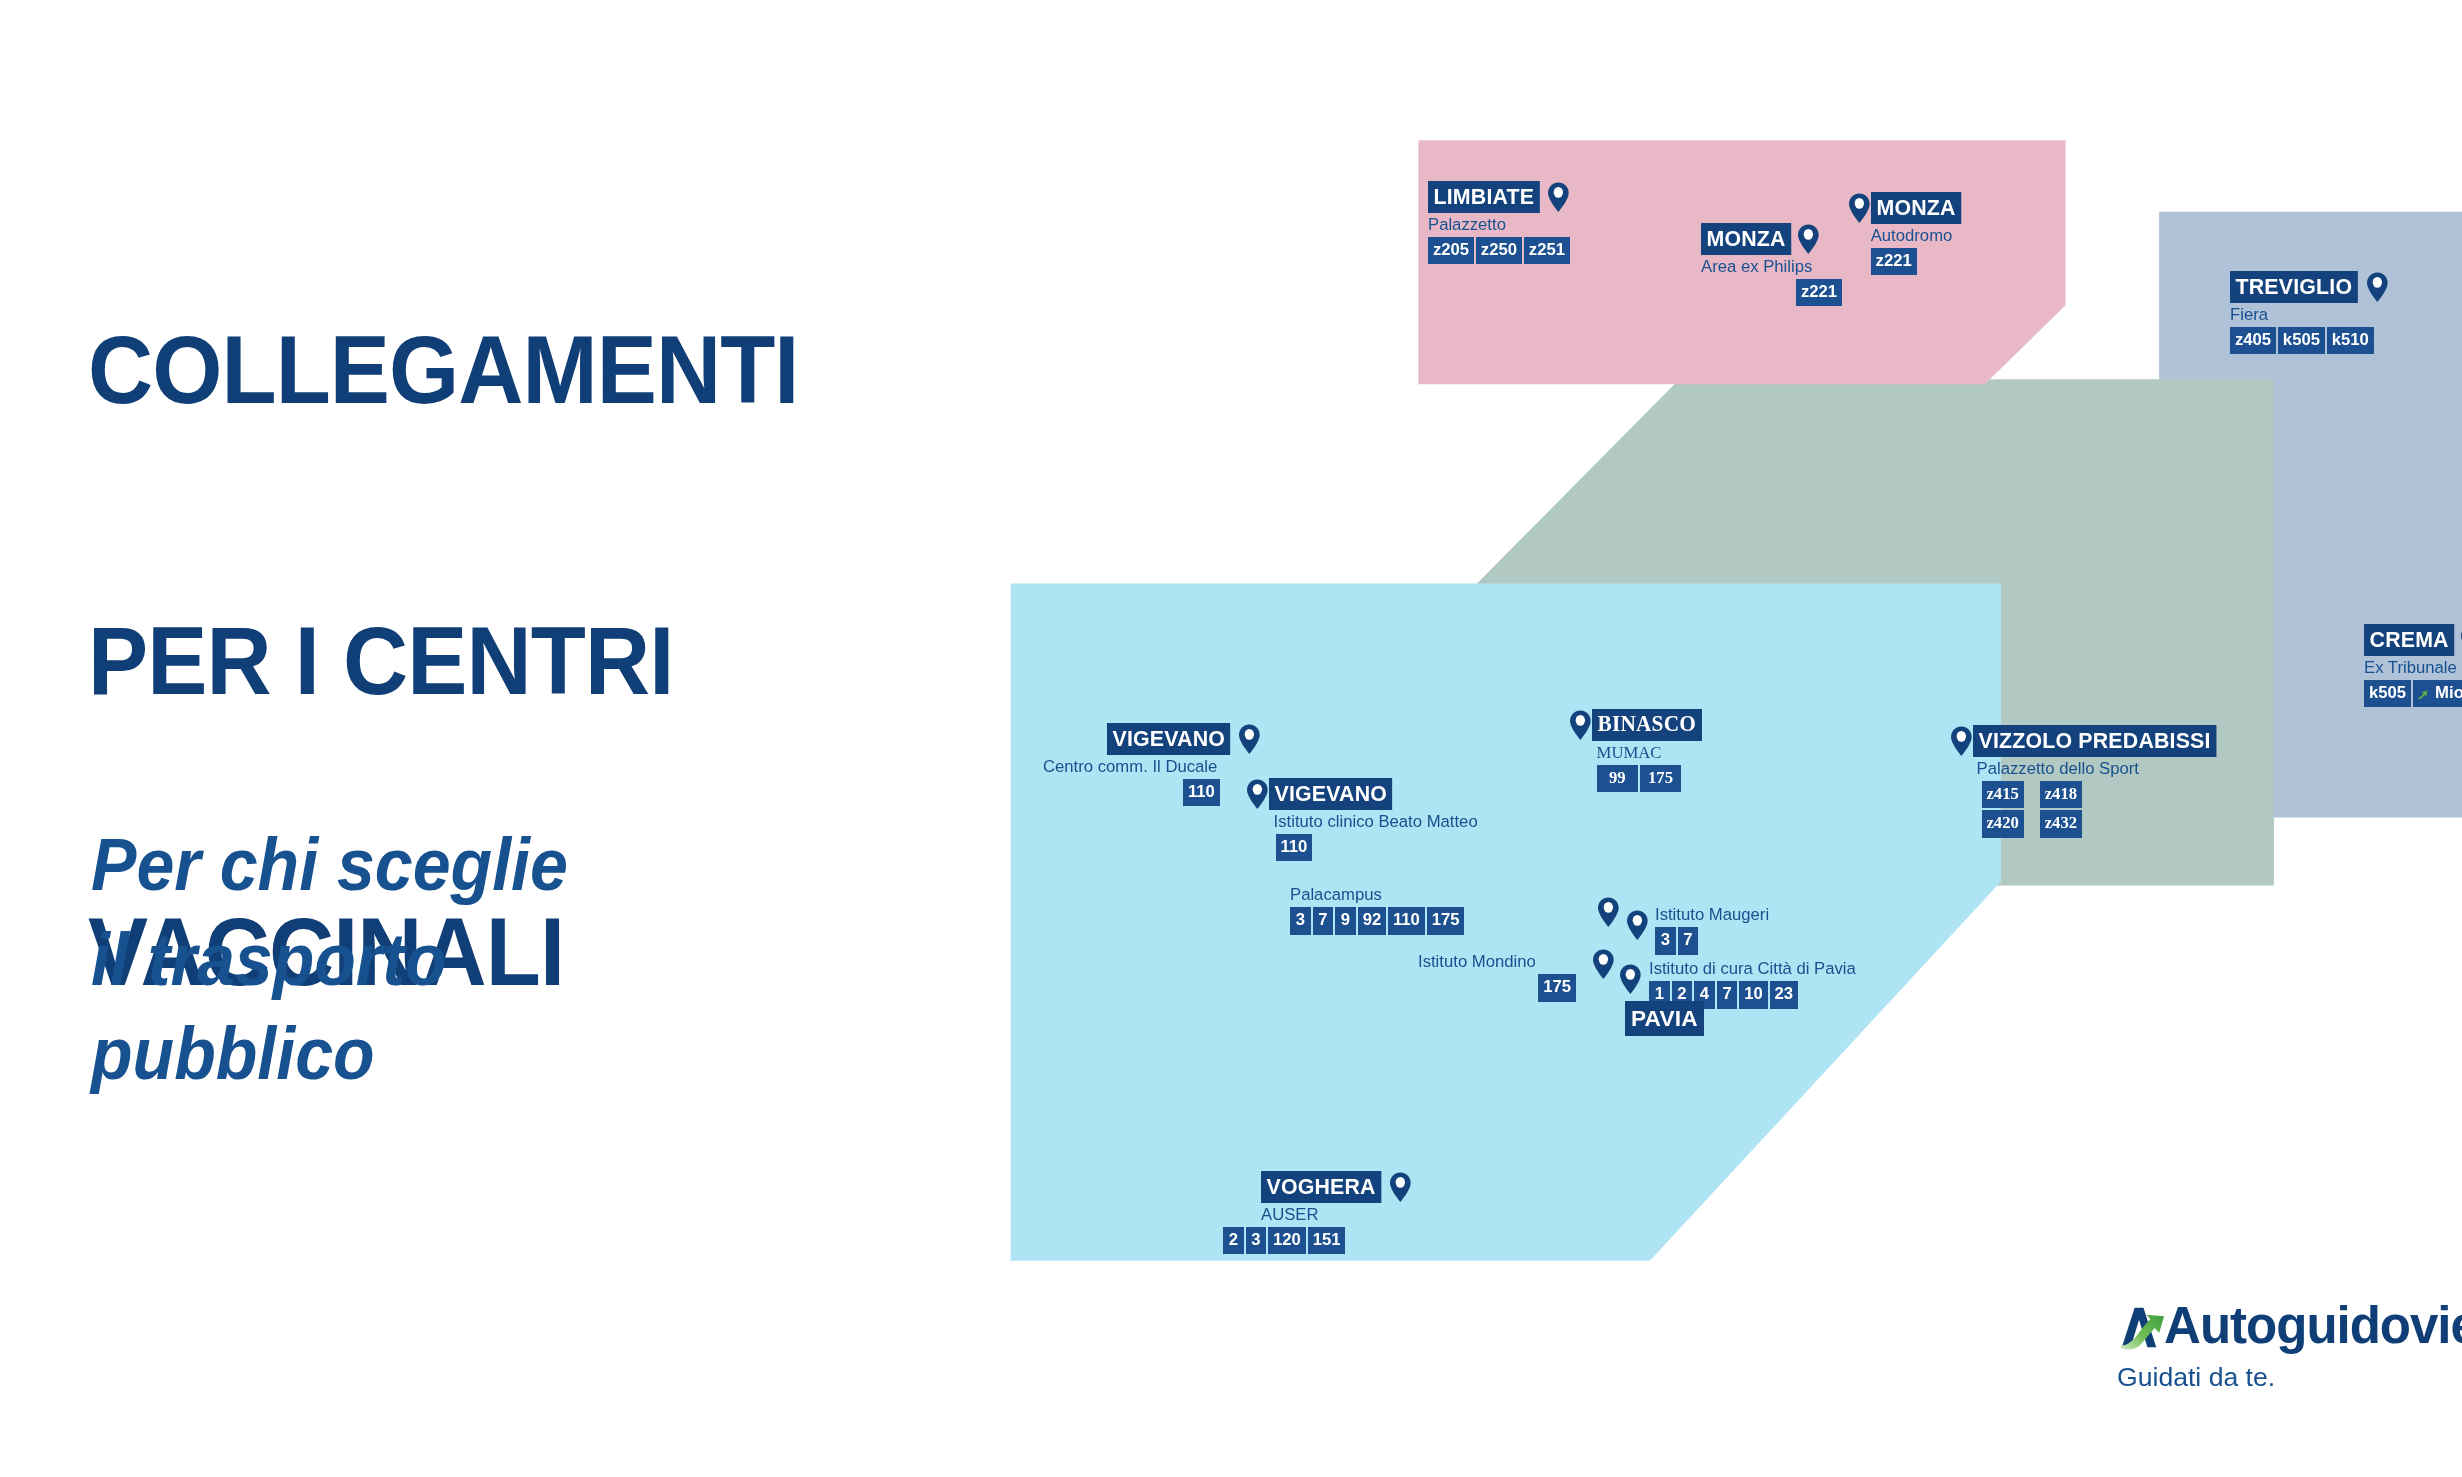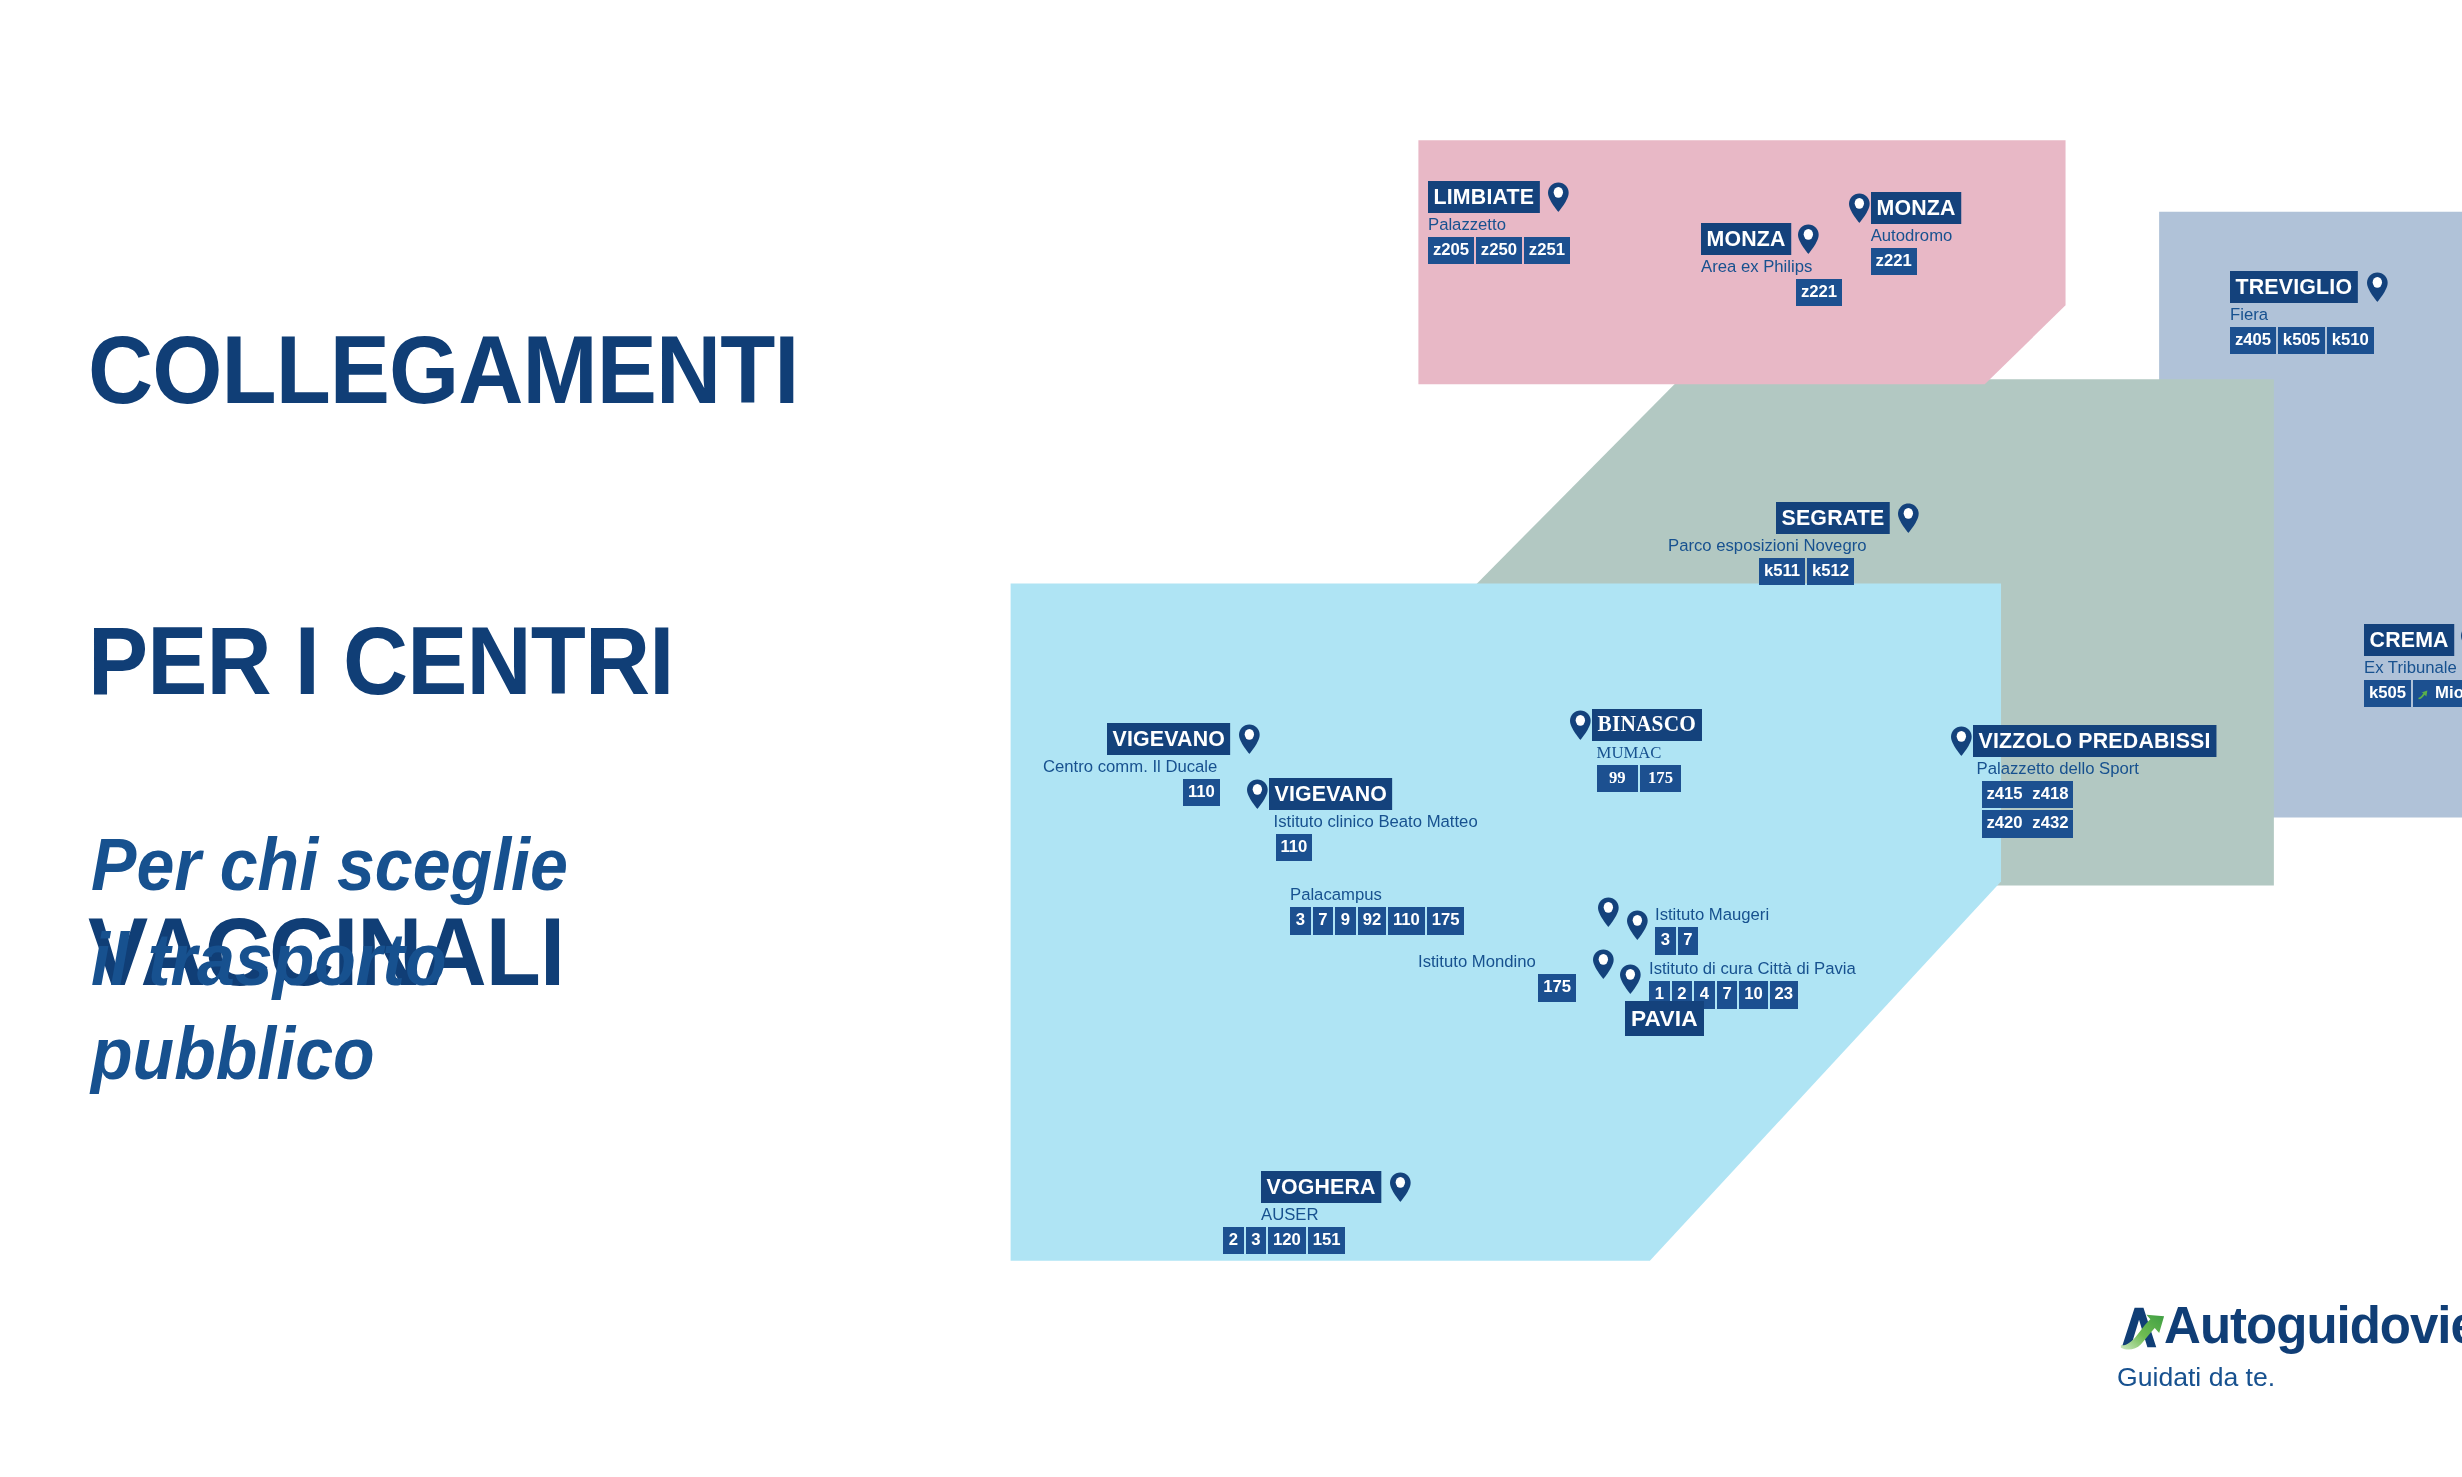--- a/index.html
+++ b/index.html
@@ -53,21 +53,21 @@
     padding:4.4px 5.9px 5.4px 5.9px;
     letter-spacing:0.2px;
     transform:scaleX(0.94);transform-origin:left center;
     white-space:nowrap;
   }
   .sub{
     color:#17518F;font-size:16.7px;line-height:1;
     white-space:nowrap;margin-top:3.4px;
   }
   .lines{display:flex;gap:2px;margin-top:3.4px;flex-wrap:wrap;}
-  .lines .grp{display:flex;gap:0;}
+  .lines .grp{display:flex;gap:16px;font-family:Liberation Serif, serif;}
   .code{
     background:#1C5090;color:#ffffff;
     font-weight:bold;font-size:16.7px;line-height:1;
     padding:4.9px 4.9px 5.9px 4.9px;
     min-width:10.8px;text-align:center;
     white-space:nowrap;
   }
   .right{text-align:left;}
   .r-flex{display:flex;justify-content:flex-end;}
 
@@ -181,36 +181,20 @@
     </div>
     <div class="sub right" style="width:157px">Fiera</div>
     <div class="lines">
       <span class="code">z405</span>
       <span class="code">k505</span>
       <span class="code">k510</span>
     </div>
   </div>
 
 
-  <div class="poi" style="left:1668px;top:502px;">
-    <div class="row1" style="justify-content:flex-end;margin-left:108px;">
-      <span class="city">SEGRATE</span>
-      <span class="pin">
-        <svg viewBox="0 0 46 62">
-            <path d="M23 1C11.4 1 2 10.4 2 22c0 15 21 39 21 39s21-24 21-39C44 10.4 34.6 1 23 1z" fill="#14427C"></path>
-            <ellipse cx="23" cy="21" rx="9.5" ry="11" fill="#fff"></ellipse>
-          </svg>
-      </span>
-    </div>
-    <div class="sub">Parco esposizioni Novegro</div>
-    <div class="lines" style="margin-left:91px">
-      <span class="code">k511</span>
-      <span class="code">k512</span>
-    </div>
-  </div>
 
   <div class="poi" style="left:2364px;top:624px;">
     <div class="row1">
       <span class="city">CREMA</span>
       <span class="pin">
         <svg viewBox="0 0 46 62">
             <path d="M23 1C11.4 1 2 10.4 2 22c0 15 21 39 21 39s21-24 21-39C44 10.4 34.6 1 23 1z" fill="#14427C"></path>
             <ellipse cx="23" cy="21" rx="9.5" ry="11" fill="#fff"></ellipse>
           </svg>
       </span>

